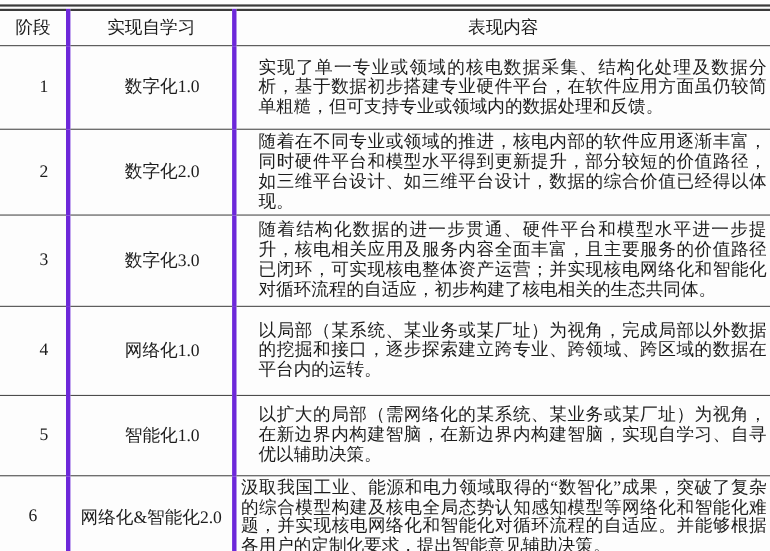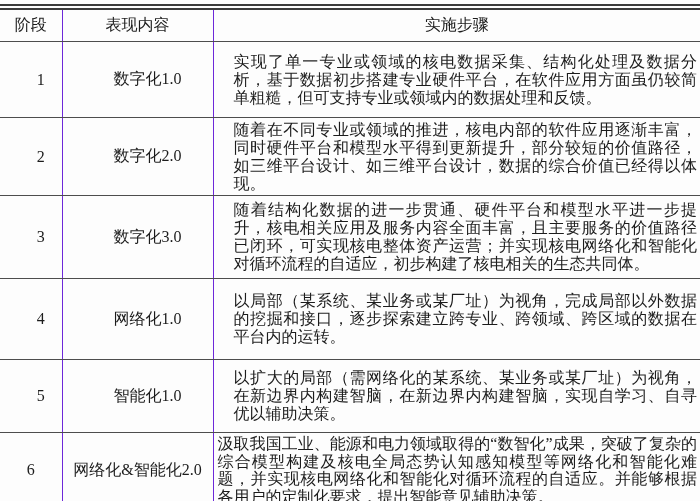--- a/index.html
+++ b/index.html
@@ -36,21 +36,21 @@
   col.c-stage { width: 62px; }
   col.c-step  { width: 151px; }
   col.c-desc  { width: 487px; }
   th, td {
     vertical-align: middle;
     font-weight: normal;
     padding: 0;
   }
   
   th:not(:last-child), td:not(:last-child) {
-    border-right: 1px solid #6d28d9;
+    border-right: 4px solid #6d28d9;
     font-family: Liberation Serif, serif;
   }
   
   thead tr th { border-bottom: 1px solid #4d4d4d; }
   tbody tr:not(:last-child) td { border-bottom: 1px solid #4d4d4d; padding-left: 20px; }
 
   thead th { height: 31px; text-align: center; }
   .cell-stage, .cell-step { text-align: center; }
   .cell-desc {
     text-align: justify;
@@ -74,22 +74,22 @@
   <div class="table-frame">
     <table class="stages">
       <colgroup>
         <col class="c-stage">
         <col class="c-step">
         <col class="c-desc">
       </colgroup>
       <thead>
         <tr>
           <th>阶段</th>
+          <th>实现自学习</th>
           <th>表现内容</th>
-          <th>实施步骤</th>
         </tr>
       </thead>
       <tbody>
         <tr class="r1">
           <td class="cell-stage">1</td>
           <td class="cell-step">数字化1.0</td>
           <td class="cell-desc">实现了单一专业或领域的核电数据采集、结构化处理及数据分析，基于数据初步搭建专业硬件平台，在软件应用方面虽仍较简单粗糙，但可支持专业或领域内的数据处理和反馈。</td>
         </tr>
         <tr class="r2">
           <td class="cell-stage">2</td>

